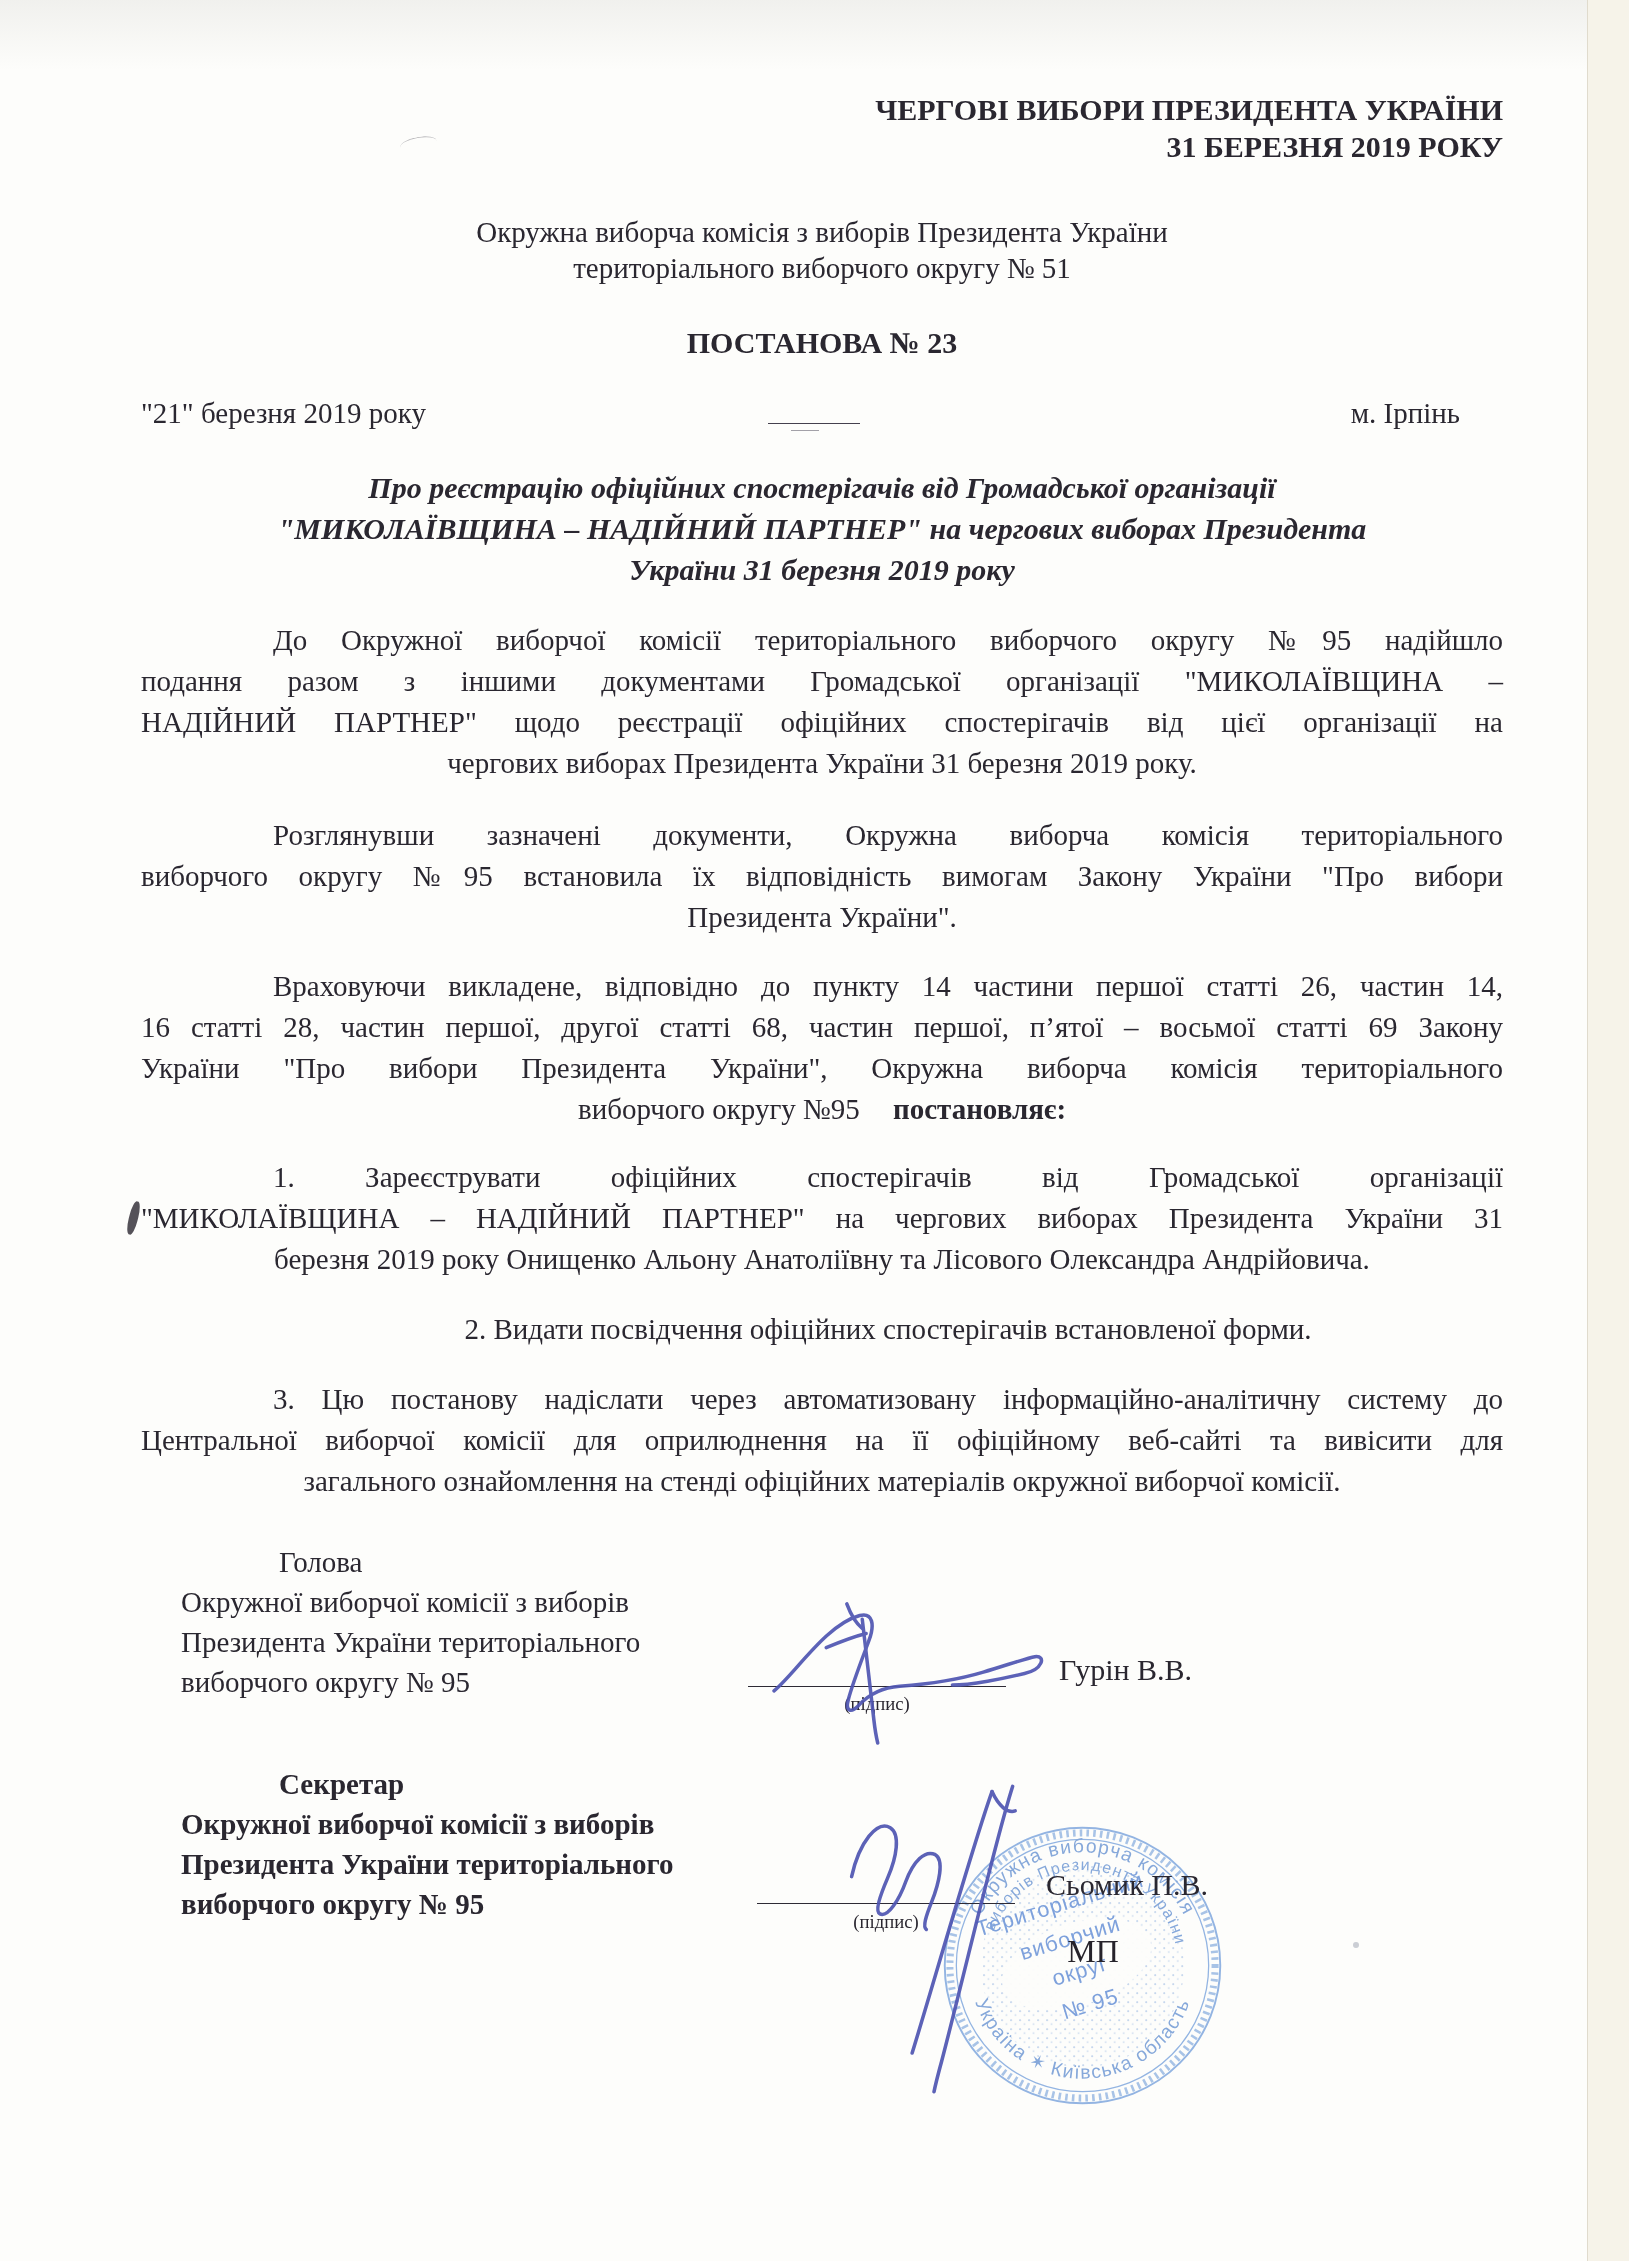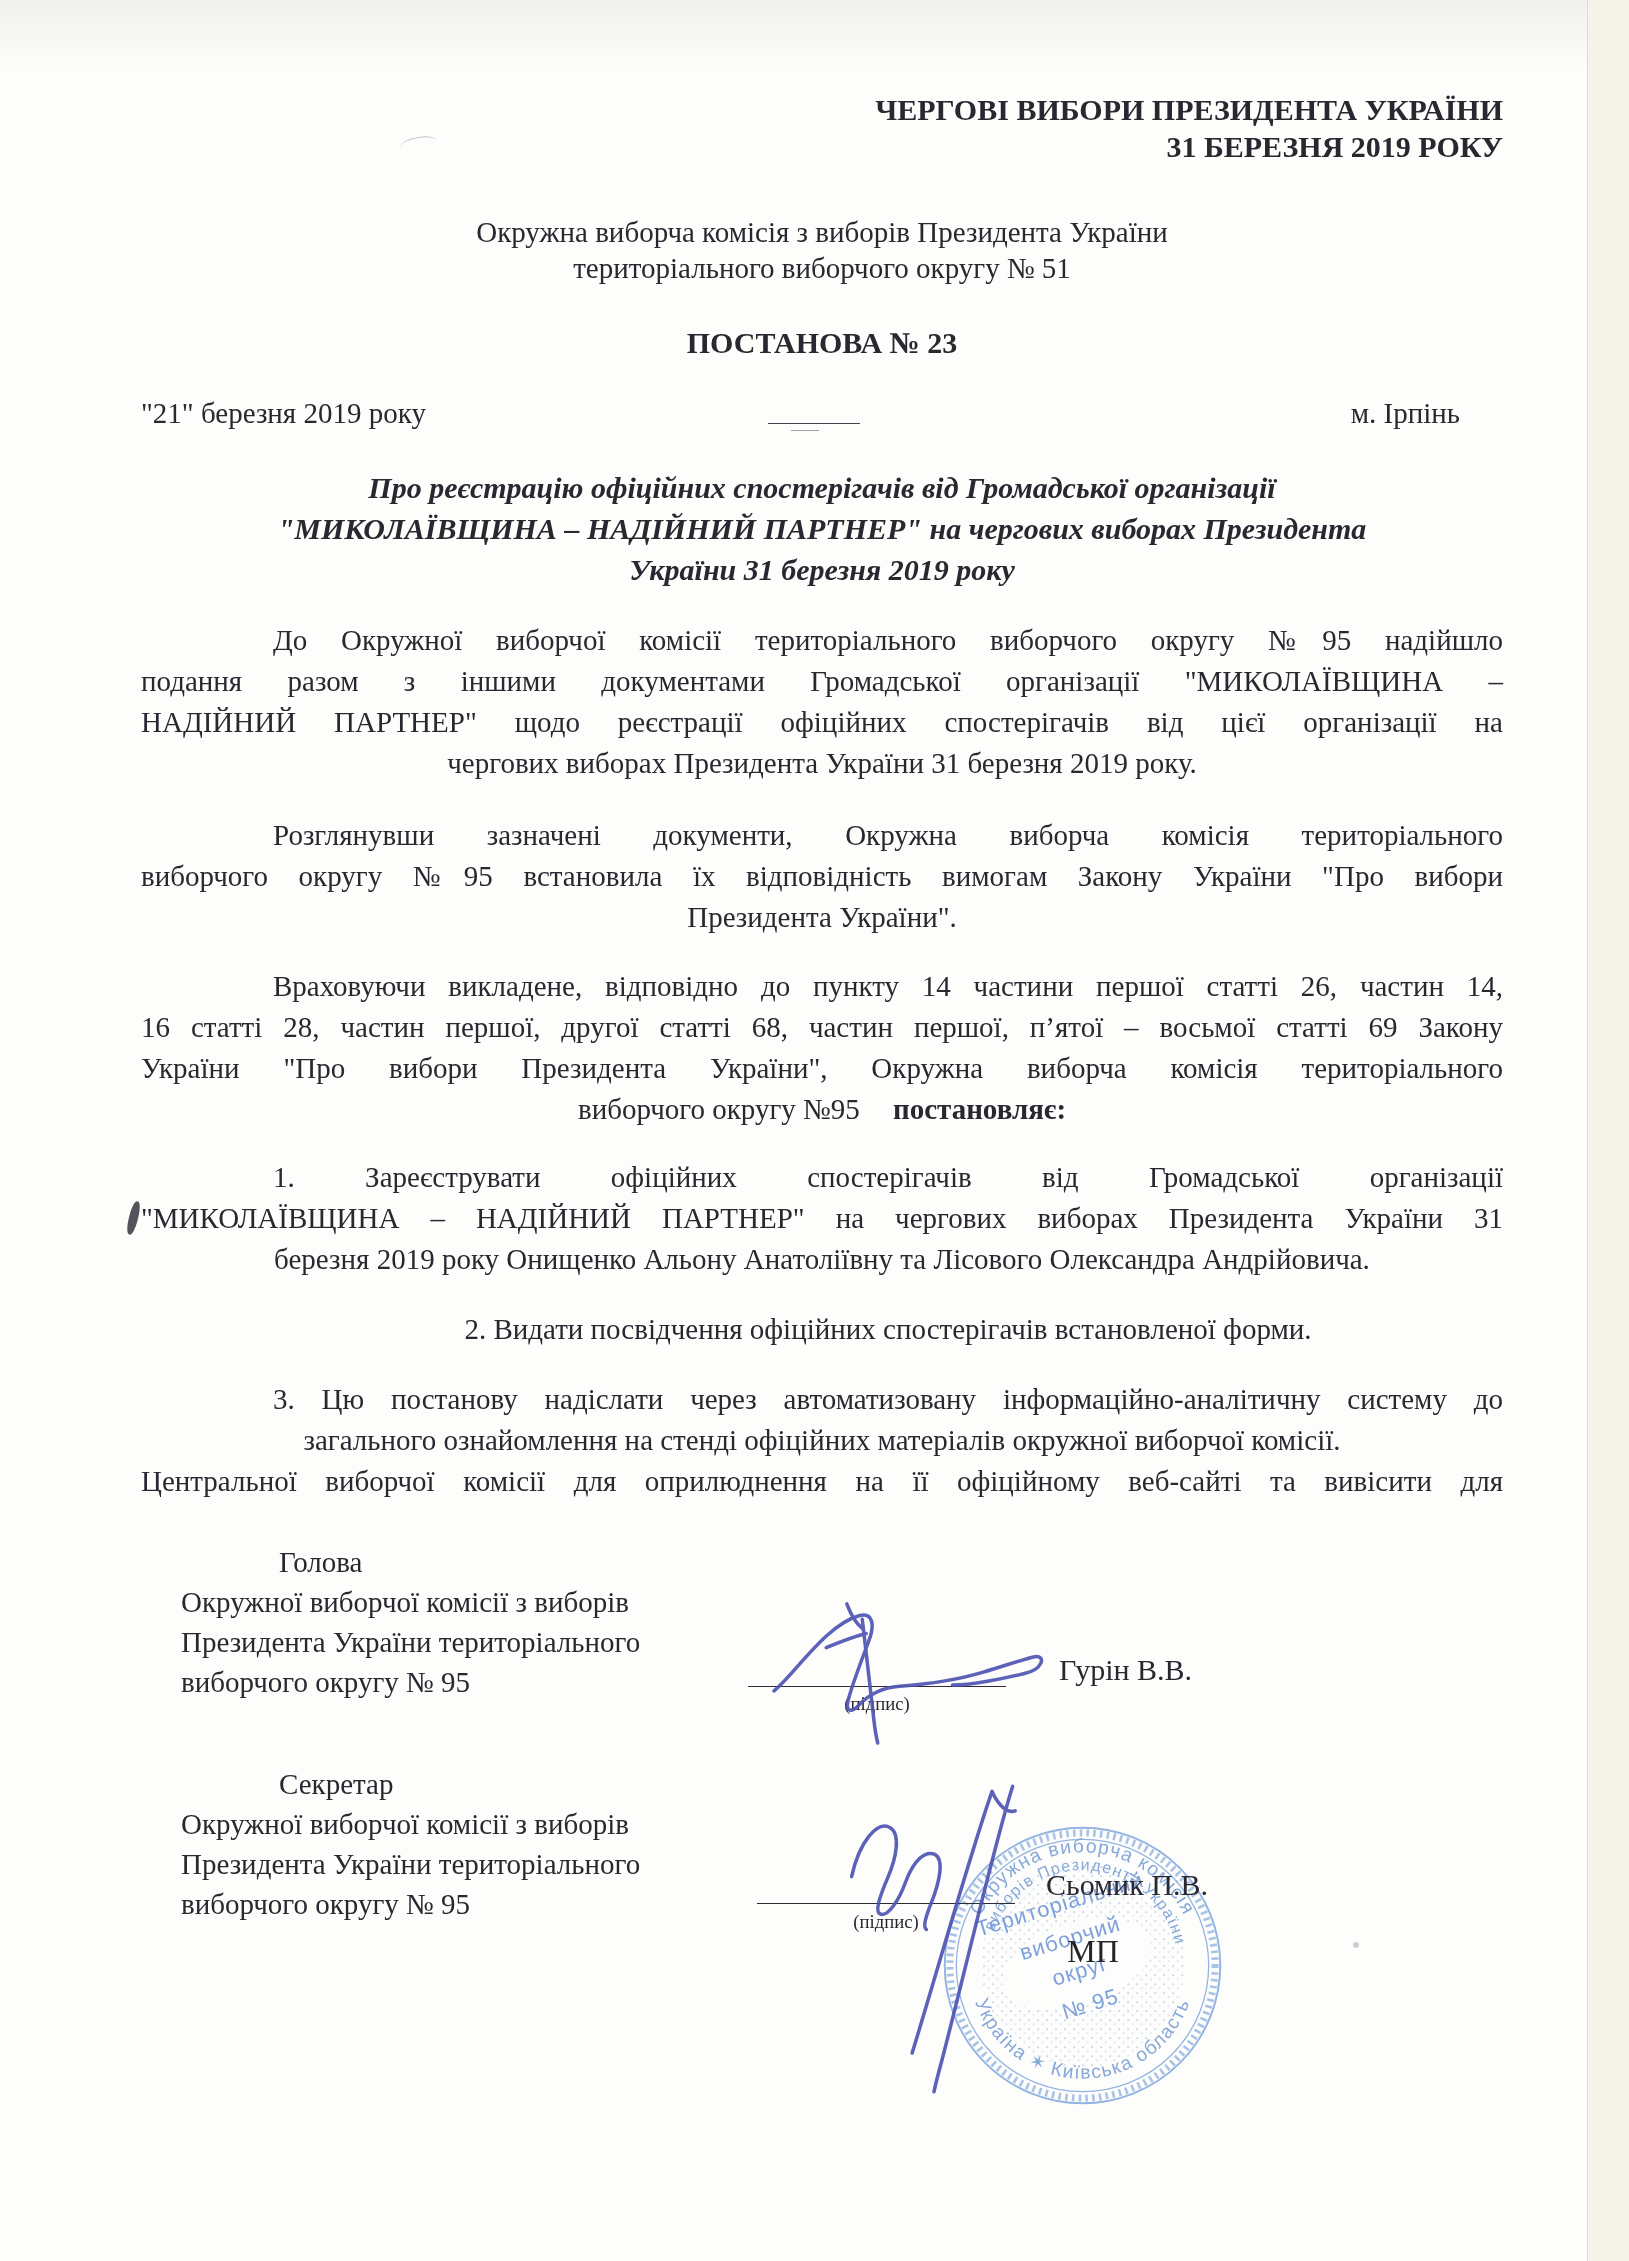--- a/index.html
+++ b/index.html
@@ -118,22 +118,22 @@
     <div class="line jl">"МИКОЛАЇВЩИНА – НАДІЙНИЙ ПАРТНЕР" на чергових виборах Президента України 31</div>
     <div class="line ll">березня 2019 року Онищенко Альону Анатоліївну та Лісового Олександра Андрійовича.</div>
   </div>
 
   <div class="tc" style="top:1309px;">
     <div class="line ll ind">2. Видати посвідчення офіційних спостерігачів встановленої форми.</div>
   </div>
 
   <div class="tc" style="top:1379px;">
     <div class="line jl ind">3. Цю постанову надіслати через автоматизовану інформаційно-аналітичну систему до</div>
+    <div class="line jl">Центральної виборчої комісії для оприлюднення на її офіційному веб-сайті та вивісити для</div>
     <div class="line ll">загального ознайомлення на стенді офіційних матеріалів окружної виборчої комісії.</div>
-    <div class="line jl">Центральної виборчої комісії для оприлюднення на її офіційному веб-сайті та вивісити для</div>
   </div>
 
   <div class="sigblock" style="top:1542px;">
     <div class="role">Голова</div>
     <div>Окружної виборчої комісії з виборів</div>
     <div>Президента України територіального</div>
     <div>виборчого округу № 95</div>
   </div>
   <div class="sigline z3" style="left:748px;top:1686px;"></div>
   <div class="sigcaption" style="left:748px;top:1692px;">(підпис)</div>
@@ -141,21 +141,21 @@
 
   <svg class="sigink" style="left:764px;top:1591px;" width="297" height="161" viewBox="0 0 460 250">
     <g stroke="#4f55b2" stroke-width="5.5" fill="none" stroke-linecap="round" opacity="0.92">
       <path d="M15,155 C48,128 96,52 148,38 C168,33 172,52 162,78 C150,110 136,146 130,170 C126,186 134,190 146,178 C160,163 180,150 210,148 C250,145 300,138 340,126 C374,116 408,104 420,102 C438,100 432,122 404,128 C372,136 320,146 292,146"></path>
       <path d="M152,44 C158,92 164,150 170,200 C172,218 174,228 176,236"></path>
       <path d="M96,88 C120,78 142,70 158,66"></path>
       <path d="M128,20 C134,36 142,50 152,58"></path>
     </g>
   </svg>
 
-  <div class="sigblock" style="top:1764px;">
+  <div class="sigblock" style="top:1764px;font-weight:bold;">
     <div class="role">Секретар</div>
     <div>Окружної виборчої комісії з виборів</div>
     <div>Президента України територіального</div>
     <div>виборчого округу № 95</div>
   </div>
   <div class="sigline z3" style="left:757px;top:1903px;"></div>
   <div class="sigcaption" style="left:757px;top:1910px;">(підпис)</div>
   <div class="signame z3" style="left:1046px;top:1867px;">Сьомик П.В.</div>
   <div class="mp">МП</div>
 

